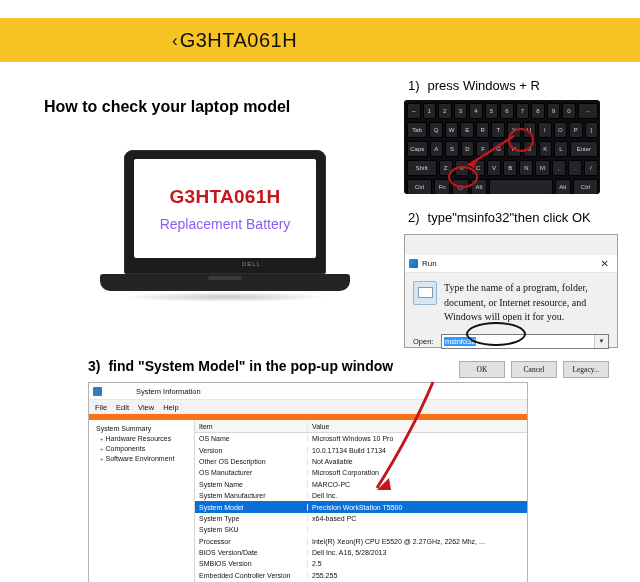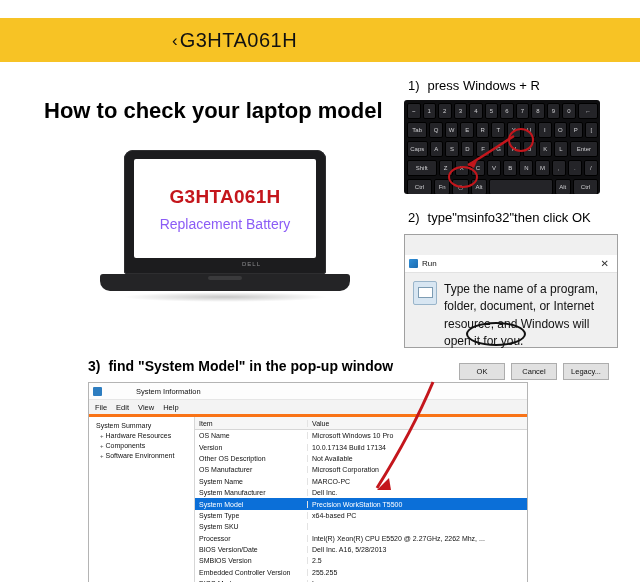--- a/index.html
+++ b/index.html
@@ -41,21 +41,21 @@
     font-size: 20px;
     letter-spacing: .5px;
     color: #111;
   }
 
   
   .main-heading {
     position: absolute;
     left: 44px;
     top: 98px;
-    font-size: 22px;
+    font-size: 16px;
     font-weight: bold;
     color: #000;
   }
 
   
   .laptop {
     position: absolute;
     left: 100px;
     top: 150px;
     width: 250px;
@@ -224,21 +224,21 @@
     flex: none;
   }
   .run-body-icon:after {
     content: "";
     position: absolute;
     left: 4px; top: 5px;
     width: 13px; height: 9px;
     background: #ffffff;
     border: 1px solid #7d9cb3;
   }
-  .run-desc { font-size: 12px; line-height: 1.45; color: #111; }
+  .run-desc { font-size: 10px; line-height: 1.45; color: #111; font-family: Liberation Serif, serif; }
   .run-openrow {
     display: flex;
     align-items: center;
     margin: 9px 8px 0 8px;
   }
   .run-openlabel { width: 28px; font-size: 7.5px; }
   .run-combo {
     flex: 1;
     height: 13px;
     background: #ffffff;
@@ -273,20 +273,21 @@
     margin: 12px 8px 0 8px;
   }
   .run-btn {
     width: 44px; height: 15px;
     background: #e1e1e1;
     border: 1px solid #adadad;
     font-size: 7.5px;
     display: flex;
     align-items: center;
     justify-content: center;
+    font-family: Liberation Serif, serif;
   }
   .ok-ellipse {
     position: absolute;
     left: 466px; top: 322px;
     width: 56px; height: 20px;
     border: 2px solid #111;
     border-radius: 50%;
   }
 
   
@@ -327,21 +328,21 @@
     border-radius: 1px;
   }
   .si-title-text { font-size: 7.5px; }
   .si-menubar {
     height: 14px;
     display: flex;
     align-items: center;
     gap: 9px;
     padding: 0 6px;
     background: #f3f3f3;
-    border-bottom: 3px solid #f97316;
+    border-bottom: 6px solid #f97316;
     font-size: 7.5px;
   }
   .si-content { display: flex; height: 168px; }
   .si-tree {
     width: 102px;
     background: #ffffff;
     border-right: 1px solid #d6d6d6;
     padding: 3px 0 0 3px;
     font-size: 7px;
   }
@@ -484,20 +485,27 @@
 <div class="run-dialog">
   <div class="run-titlebar">
     <span class="run-title-icon"></span>
     <span class="run-title-text">Run</span>
     <span class="run-close">✕</span>
   </div>
   <div class="run-body">
     <span class="run-body-icon"></span>
     <span class="run-desc">Type the name of a program, folder, document, or Internet resource, and Windows will open it for you.</span>
   </div>
+  <div class="run-openrow">
+    <span class="run-openlabel">Open:</span>
+    <span class="run-combo">
+      <span class="run-combo-value">msinfo32</span>
+      <span class="run-combo-arrow">▼</span>
+    </span>
+  </div>
   <div class="run-buttons">
     <span class="run-btn">OK</span>
     <span class="run-btn">Cancel</span>
     <span class="run-btn">Legacy...</span>
   </div>
 </div>
 <div class="ok-ellipse"></div>
 
 <div class="step3-label">
   <span class="step1-num">3)</span><span>find "System Model" in the pop-up window</span>

